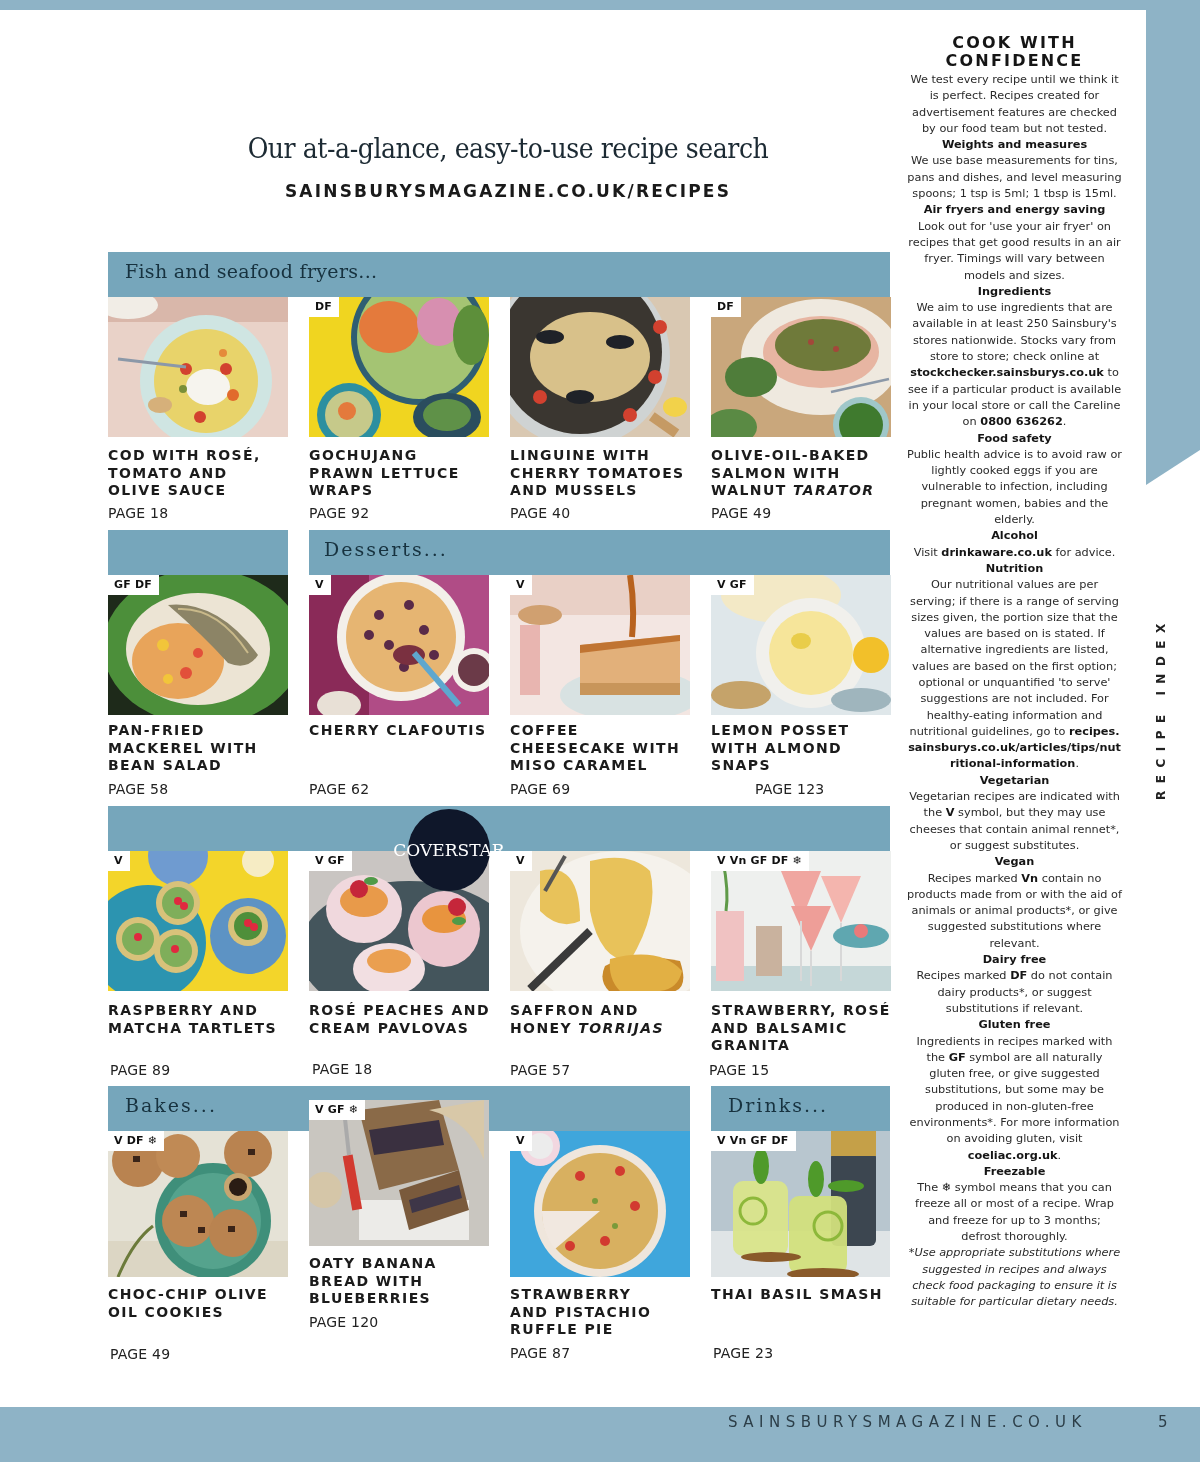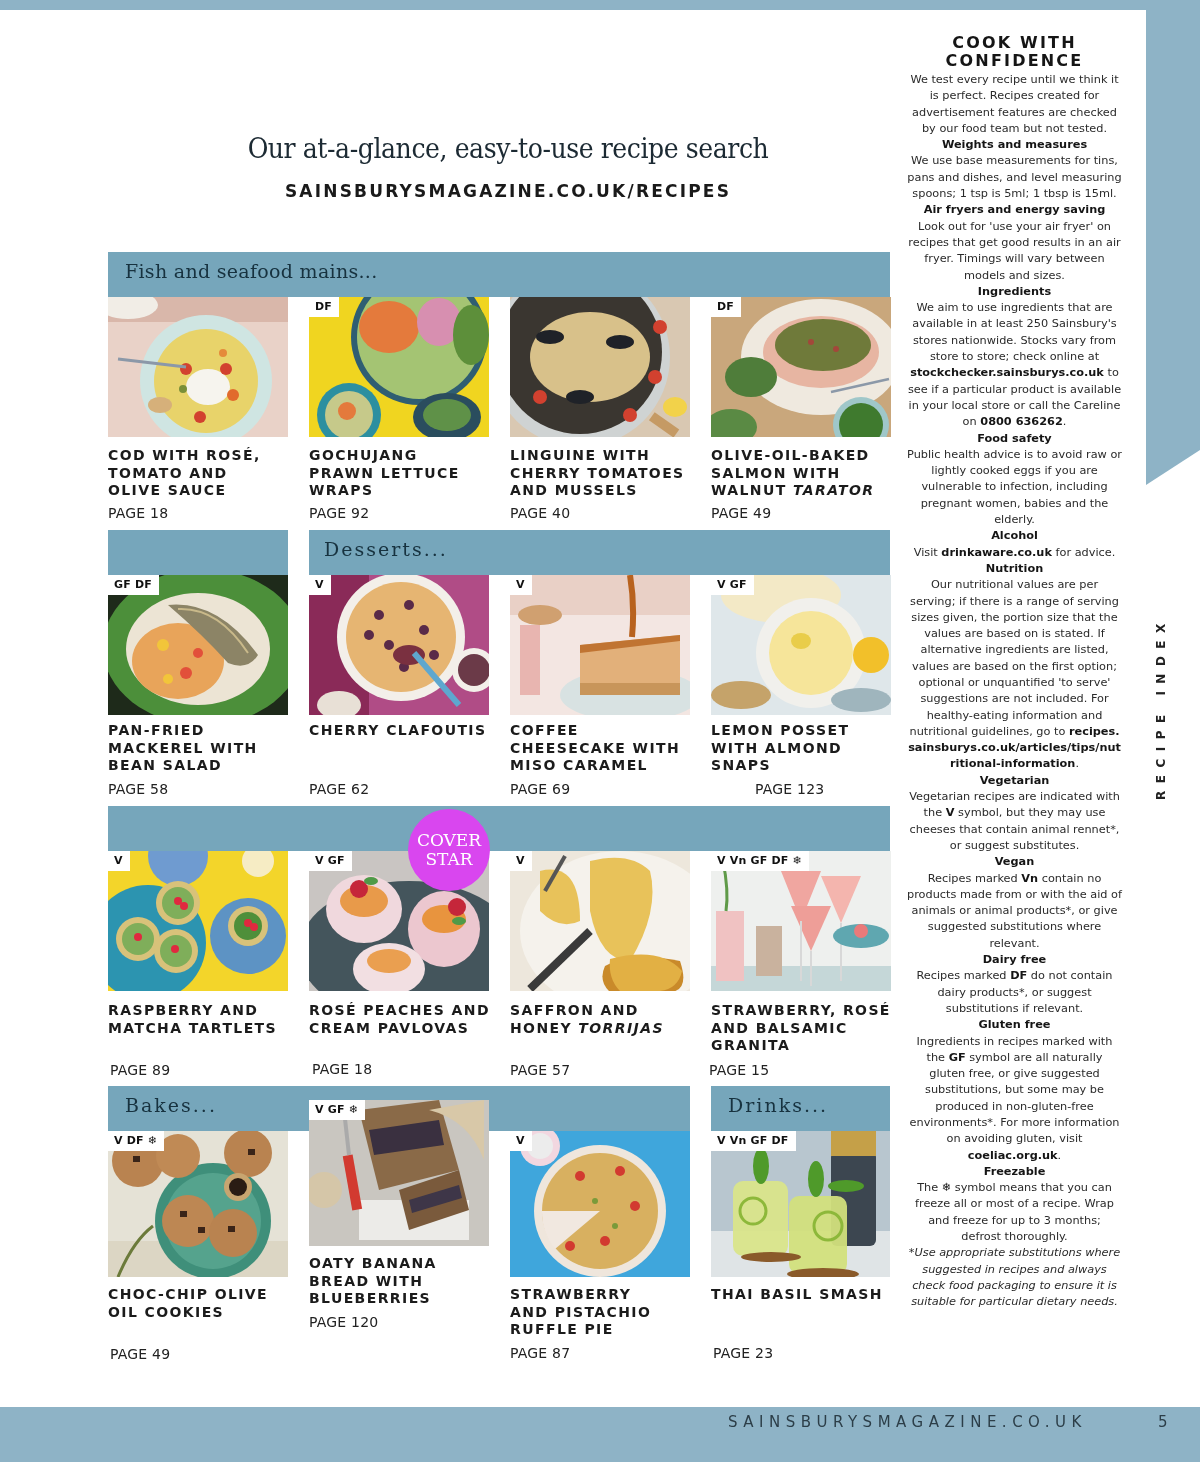--- a/index.html
+++ b/index.html
@@ -56,23 +56,23 @@
     text-transform: uppercase;
   }
   .card-title i { font-style: italic; }
   .card-page {
     position: absolute; left: 0;
     font-family: "DejaVu Sans", sans-serif; font-size: 14px; color: #222;
     letter-spacing: 0.2px;
   }
   .cover-star {
     position: absolute; left: 408px; top: 809px; width: 82px; height: 82px;
-    border-radius: 50%; background: #d946ef; color: #ffffff;
+    border-radius: 50%; background: #0f172a; color: #ffffff;
     font-family: "DejaVu Serif", serif; font-size: 17px; line-height: 19px;
-    text-align: center; display: flex; flex-direction: column;
+    text-align: center; display: flex; flex-direction: row;
     justify-content: center; align-items: center; z-index: 5;
   }
   .sidebar {
     position: absolute; left: 907px; top: 34px; width: 215px;
     font-family: "DejaVu Sans", sans-serif; font-size: 11.3px; line-height: 16.3px;
     color: #2a2a2a;
     text-align: center;
   }
   .sidebar h2 {
     margin: 0 0 2px 0; font-size: 16px; line-height: 18px; letter-spacing: 2.2px;
@@ -102,21 +102,21 @@
 </head>
 <body>
 
 <div class="page-white"></div>
 <div class="side-tab"></div>
 
 <h1 class="headline" style="margin:0;font-weight:normal;">Our at-a-glance, easy-to-use recipe search</h1>
 <div class="subhead">SAINSBURYSMAGAZINE.CO.UK/RECIPES</div>
 
 <div class="bar" style="left:108px;top:252px;width:782px;">
-  <span class="bar-label">Fish and seafood mains...</span>
+  <span class="bar-label">Fish and seafood fryers...</span>
 </div>
 
 <div class="bar" style="left:108px;top:530px;width:180px;"></div>
 <div class="bar" style="left:309px;top:530px;width:581px;">
   <span class="bar-label spaced" style="left:15px;">Desserts...</span>
 </div>
 
 <div class="bar" style="left:108px;top:806px;width:782px;"></div>
 
 <div class="bar" style="left:108px;top:1086px;width:582px;">

